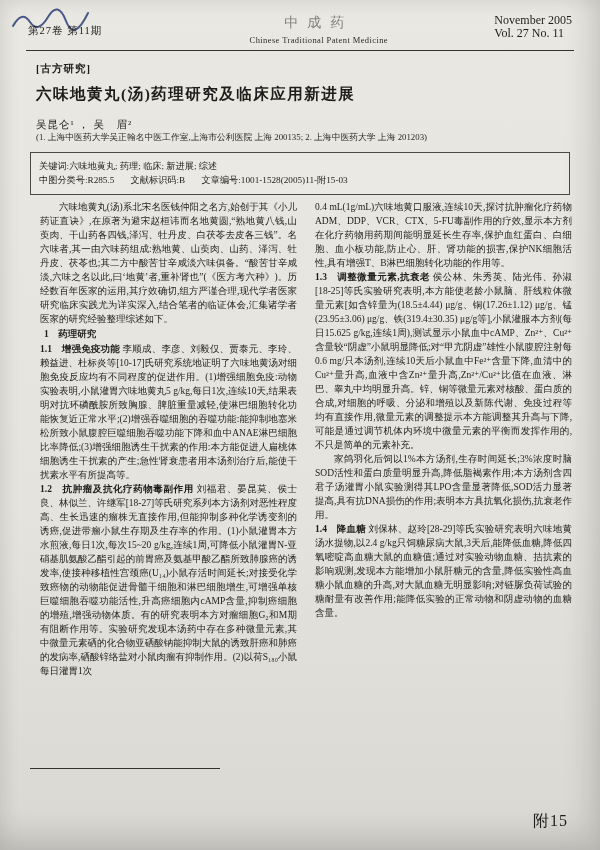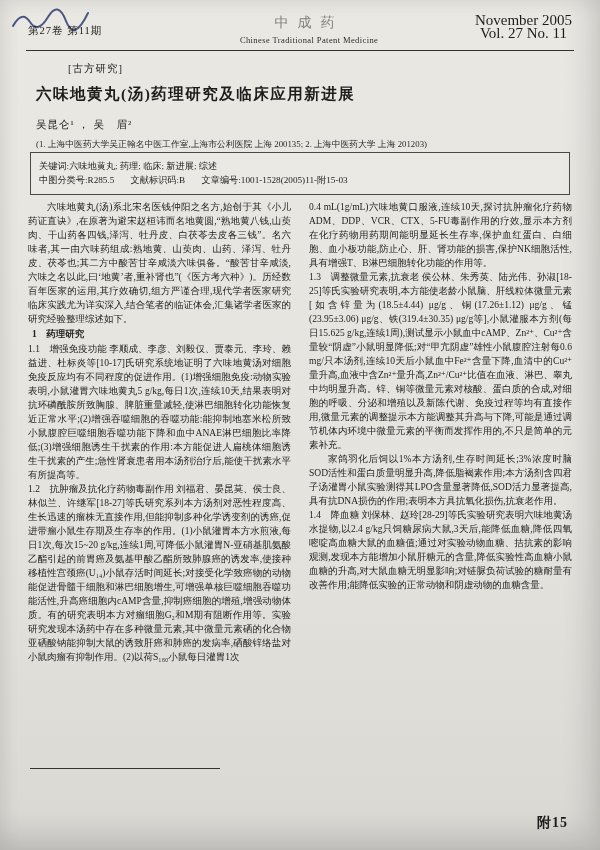--- a/index.html
+++ b/index.html
@@ -16,47 +16,47 @@
   }
   .ink { position:absolute; left:10px; top:6px; opacity:.85; }
   .header {
     position:absolute; top:14px; left:28px; right:28px;
     display:flex; justify-content:space-between; align-items:flex-start;
   }
   .h-left { font-size:10.5px; padding-top:10px; letter-spacing:1px; }
   .h-center { text-align:center;margin-left:41px; }
   .jname { font-size:14px; letter-spacing:9px; color:#83817b; }
   .jname-en { font-size:8.5px; margin-top:3px; letter-spacing:.4px; color:#2c2b28; }
-  .h-right { text-align:center; font-size:15px; line-height:13px; }
+  .h-right { text-align:left; font-size:12px; line-height:13px; }
   .rule { position:absolute; top:50px; left:26px; right:26px; border-top:1.4px solid #33322f; }
   .art-head { position:absolute; top:62px; left:36px; right:30px; }
-  .category { font-size:10.5px; font-weight:normal; letter-spacing:1px;margin-left:32px; }
+  .category { font-size:10.5px; font-weight:bold; letter-spacing:1px; }
   .title { font-size:15.5px; font-weight:bold; margin-top:8px; letter-spacing:1.5px; }
   .authors { font-size:10.5px; margin-top:13px; letter-spacing:1px; }
-  .affil { font-size:8.8px; margin-top:7px; color:#2a2927; }
+  .affil { font-size:8.8px; color:#2a2927; }
   .kw-box {
     position:absolute; top:152px; left:30px; right:30px;
     border:1px solid #4a4945; padding:6px 8px 7px 8px;
     font-size:9.2px; line-height:14px; background:rgba(255,255,255,.12);
   }
   .kw-box b { font-weight:normal; }
   .kw-line2 span.meta-item { margin-right:14px; white-space:nowrap; }
   .cols {
-    position:absolute; top:200px; left:28px; right:28px; height:562px;
+    position:absolute; top:200px; left:40px; right:28px; height:562px;
     display:flex; gap:18px; overflow:hidden;
   }
   .col { width:50%; font-size:9.5px; line-height:14px; text-align:justify; }
   .para { margin:0; }
   .para.indent { text-indent:2em; }
   .para.heading { font-weight:bold; margin:1px 4px; }
-  .para b { font-weight:normal; }
+  .para b { font-weight:bold; }
   .foot-rule { position:absolute; top:768px; left:30px; width:190px; border-top:1px solid #33322f; }
   .footer-text { position:absolute; top:773px; left:30px; right:60px; font-size:8.6px; line-height:13.5px; color:#222; }
   .footer-text b { font-weight:bold; }
-  .page-num { position:absolute; right:32px; bottom:18px; font-size:14px; font-weight:bold; letter-spacing:1px;text-align:center; }
+  .page-num { position:absolute; right:32px; bottom:18px; font-size:16px; font-weight:normal; letter-spacing:1px;text-align:center; }
 </style>
 </head>
 <body>
 
 <div class="page">
 
   <svg class="ink" width="84" height="30" viewBox="0 0 84 30">
     <path d="M3 20 Q 12 4 20 16 T 38 11 T 56 15 T 78 7" fill="none" stroke="#2e3f74" stroke-width="2" stroke-linecap="round"></path>
   </svg>
 

